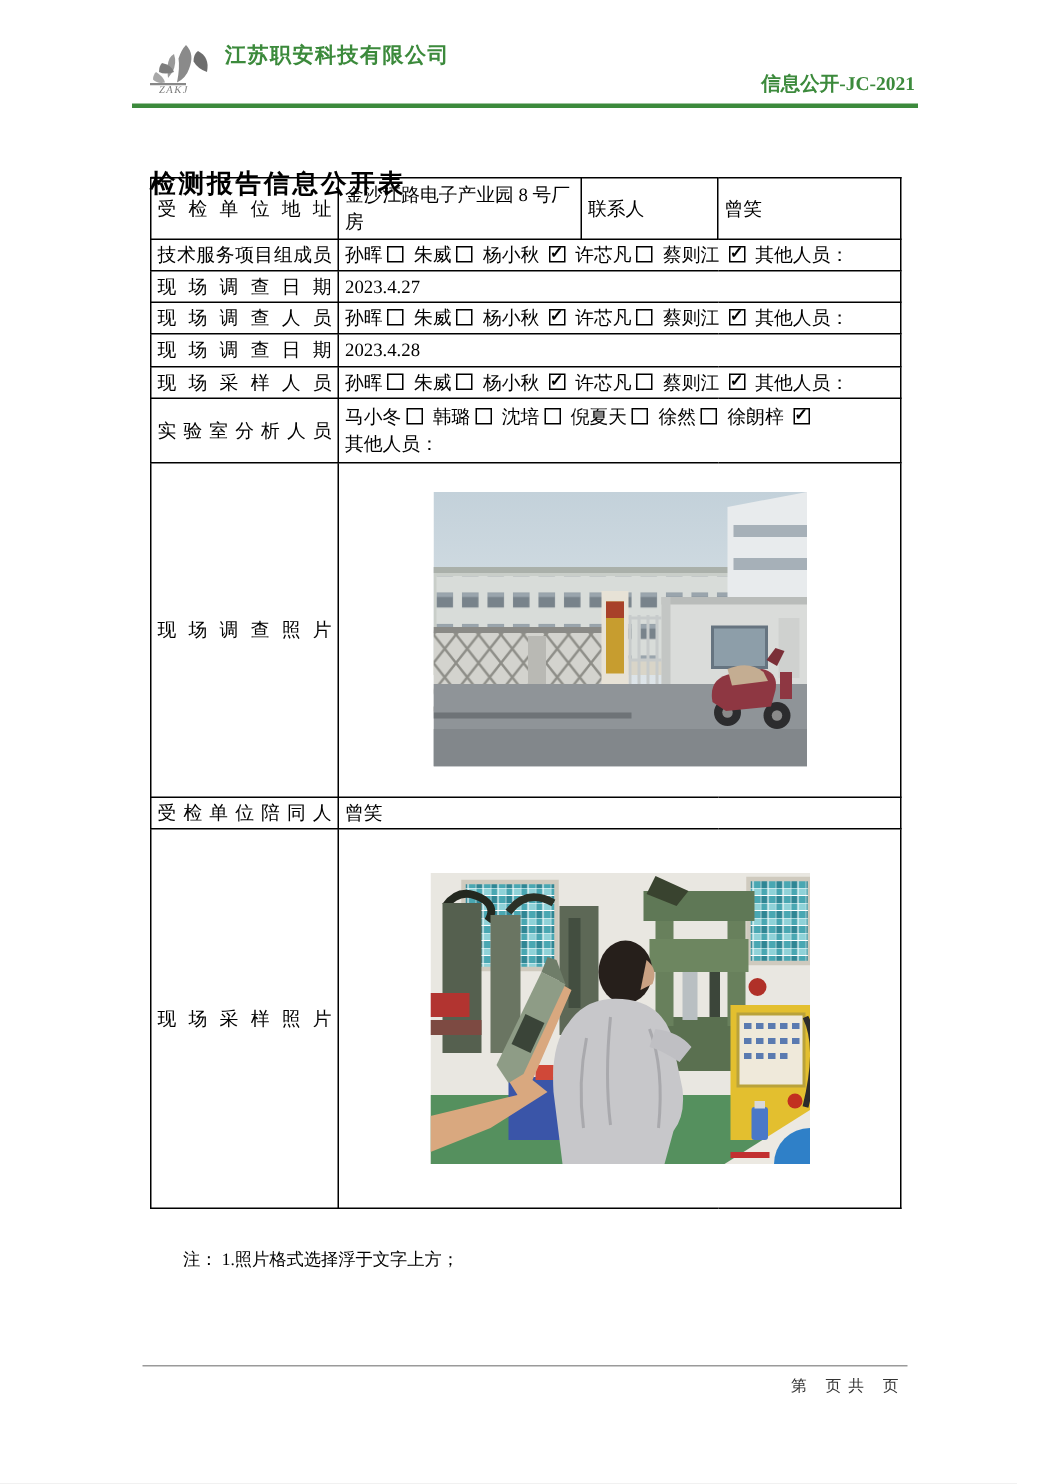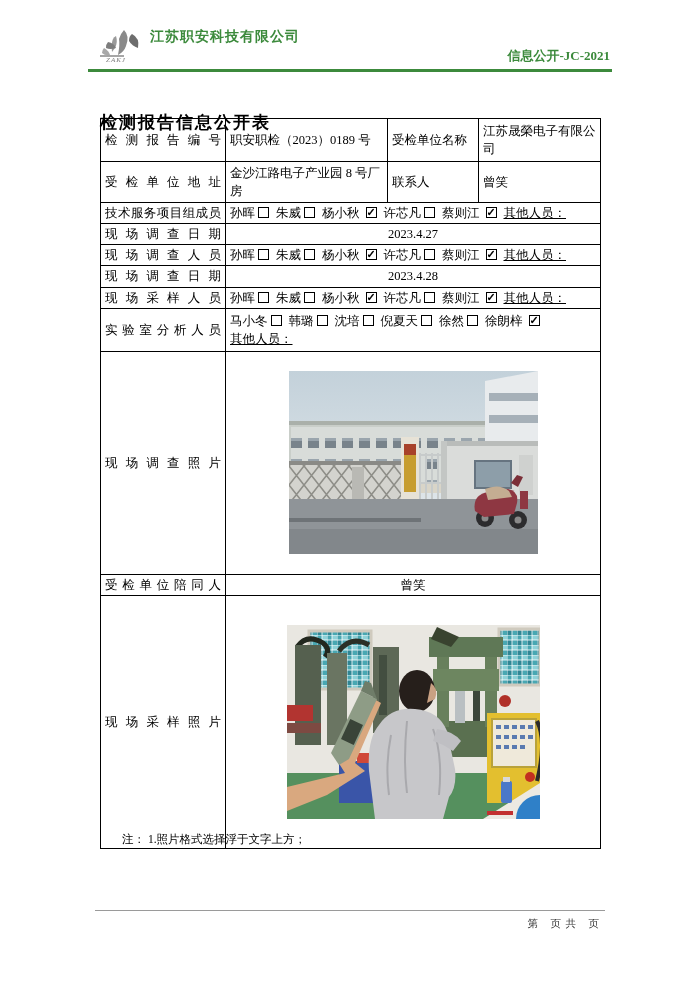--- a/index.html
+++ b/index.html
@@ -15,28 +15,28 @@
   .doccode{position:absolute;right:2px;bottom:3px;font-size:13px;font-weight:bold;color:#3c8a3c;}
   .hdr-rule{position:absolute;left:88px;top:69px;width:524px;height:3px;background:#3c8a3c;}
   
   .title{position:absolute;left:100px;top:88px;width:500px;text-align:left;
          font-size:17px;font-weight:bold;letter-spacing:2px;margin-top:23px;}
   
   table.rep{position:absolute;left:100px;top:118px;width:500px;border-collapse:collapse;table-layout:fixed;}
   table.rep td{border:1px solid #000;font-size:12.5px;line-height:1.45;padding:1px 4px;vertical-align:middle;overflow:hidden;}
   td.lbl{text-align:justify;text-align-last:justify;padding:1px 9px;}
   td.val{padding-left:7px;}
-  td.ctr{text-align:center;}
+  td.ctr{text-align:left;}
   .h42{height:40px}.h40{height:38px}.h19{height:17px}
   .hp1{height:220px}.hp2{height:250px}
   .member{white-space:nowrap;margin-right:7px;}
   .cb{display:inline-block;width:11px;height:11px;border:1.3px solid #000;vertical-align:-1px;margin-left:3px;position:relative;box-sizing:border-box;}
   .cb.checked{margin-left:6px;}
   .cb.checked::after{content:"\2713";position:absolute;left:0px;top:-3px;font-size:11px;font-weight:bold;}
-  .others{white-space:nowrap;text-decoration:underline;}
+  .others{white-space:nowrap;}
   .twolines .line{display:block;}
   td.photo-cell{text-align:center;vertical-align:middle;padding:0;}
   .photo-frame{display:inline-block;vertical-align:middle;line-height:0;}
   
   .note{position:absolute;left:100px;top:832px;font-size:11.5px;padding-left:22px;}
   .ftr-rule{position:absolute;left:95px;top:910px;width:510px;height:1px;background:#9a9a9a;}
   .ftr-text{position:absolute;left:100px;top:917px;width:500px;text-align:right;font-size:10.5px;color:#333;letter-spacing:1px;}
 </style>
 </head>
 <body>
@@ -63,26 +63,20 @@
   <div class="title">检测报告信息公开表</div>
 
   <table class="rep">
     <colgroup>
         <col style="width:125px">
         <col style="width:162px">
         <col style="width:91px">
         <col style="width:122px">
       </colgroup>
     <tbody>
-        <tr>
-      <td class="lbl h42">检测报告编号</td>
-      <td class="val">职安职检（2023）0189 号</td>
-      <td class="val">受检单位名称</td>
-      <td class="val">江苏晟榮电子有限公司</td>
-    </tr>
     <tr>
       <td class="lbl h40">受检单位地址</td>
       <td class="val">金沙江路电子产业园 8 号厂房</td>
       <td class="val">联系人</td>
       <td class="val">曾笑</td>
     </tr>
     <tr>
       <td class="lbl h19">技术服务项目组成员</td>
       <td class="val" colspan="3"><span><span class="member"><span>孙晖</span><span class="cb"></span></span><span class="member"><span>朱威</span><span class="cb"></span></span><span class="member"><span>杨小秋</span><span class="cb checked"></span></span><span class="member"><span>许芯凡</span><span class="cb"></span></span><span class="member"><span>蔡则江</span><span class="cb checked"></span></span></span><span class="others">其他人员：</span></td>
     </tr>

